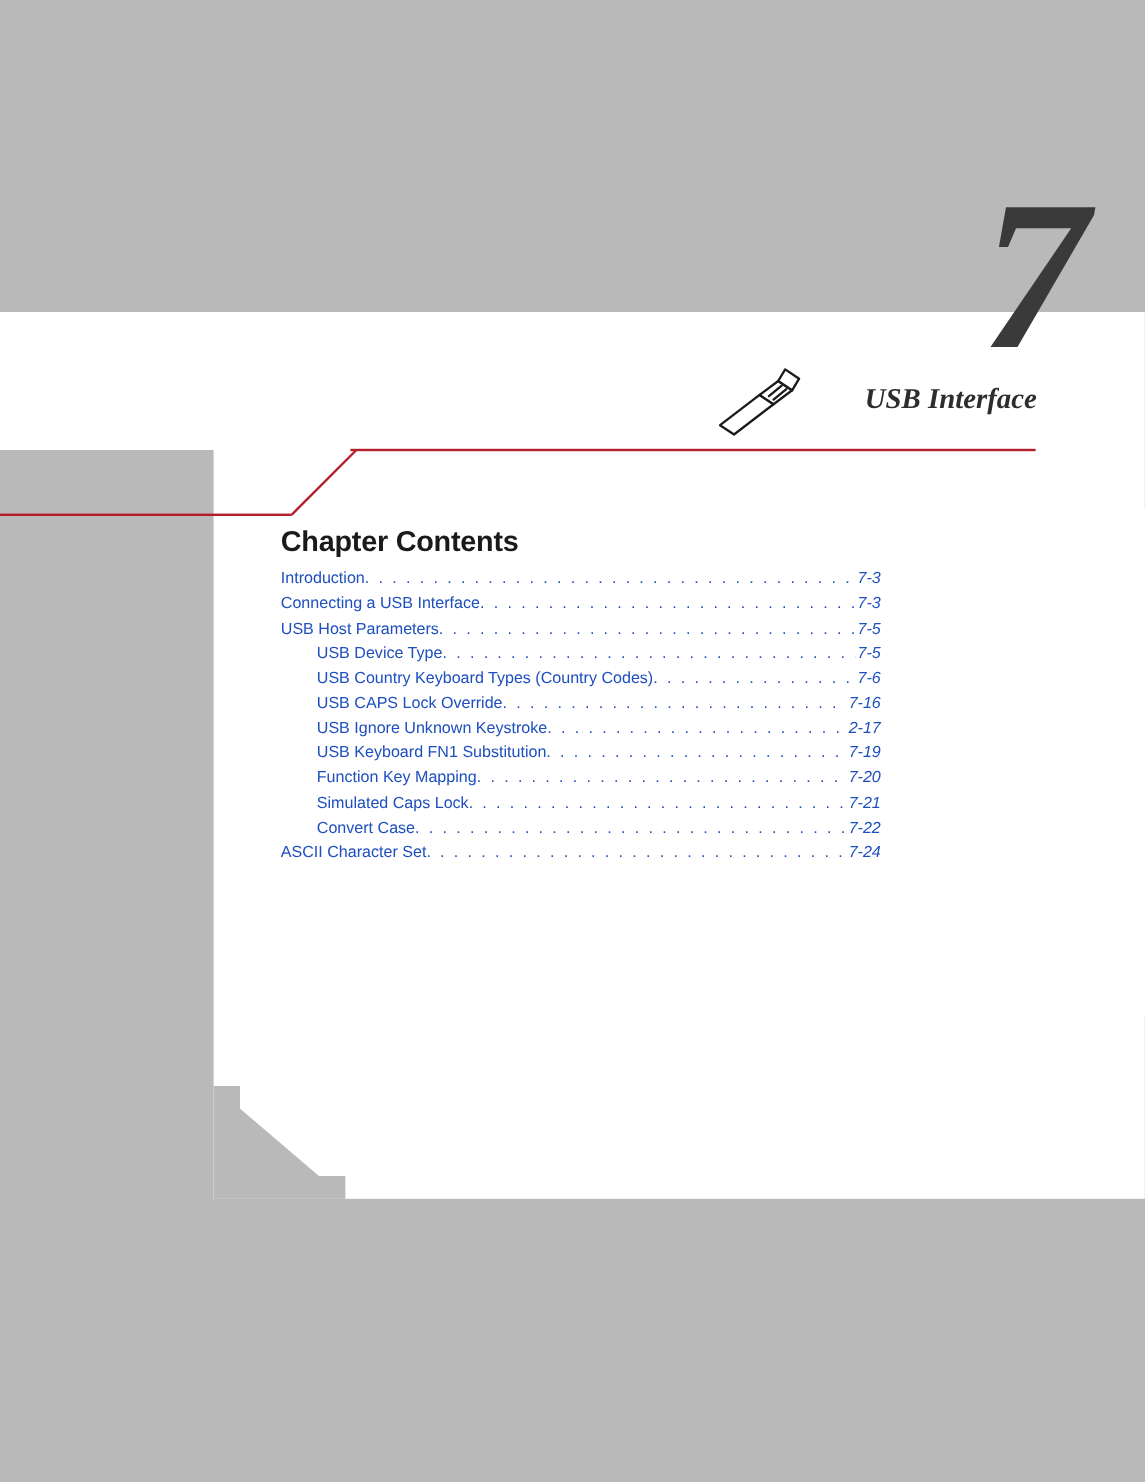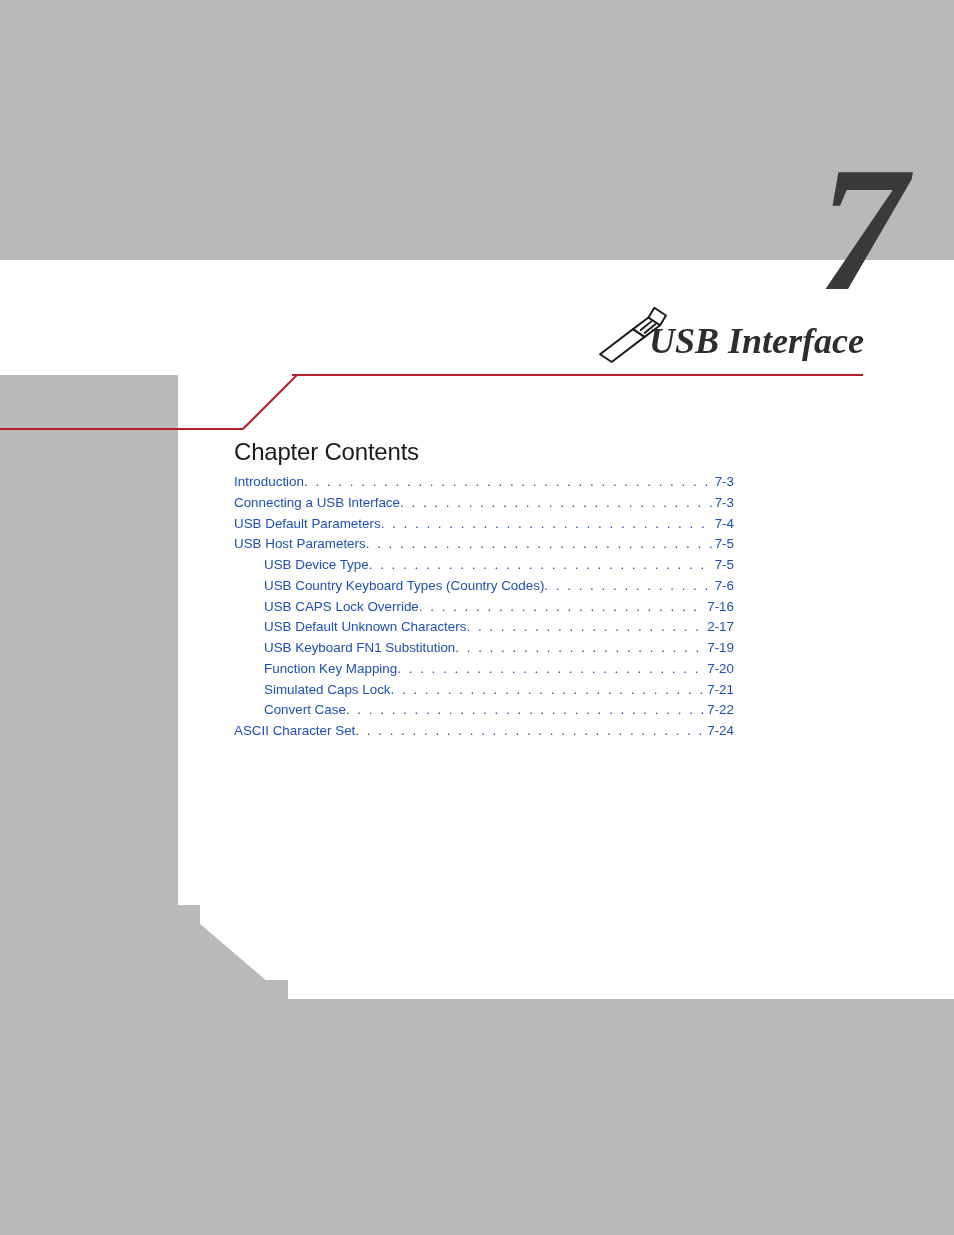--- a/index.html
+++ b/index.html
@@ -77,37 +77,37 @@
     line-height: 1;
     color: #3a3a3a;
   }
   .chapter-title {
     position: absolute;
     right: 90px;
     top: 320px;
     font-family: Georgia, 'Times New Roman', serif;
     font-style: italic;
     font-weight: 700;
-    font-size: 36px;
+    font-size: 24px;
     color: #2d2d2d;
     margin-left: 32px;
   }
   .usb-icon {
     position: absolute;
     right: 286px;
     top: 302px;
     width: 70px;
     height: 62px;
   }
   .section-heading {
     position: absolute;
     left: 234px;
     top: 438px;
     font-family: "Arial Narrow", Arial, Helvetica, sans-serif;
-    font-weight: 400;
+    font-weight: 700;
     font-size: 24px;
     color: #1a1a1a;
     letter-spacing: -0.2px;
   }
   .toc {
     position: absolute;
     left: 234px;
     top: 472px;
     width: 500px;
     font-family: "Arial Narrow", Arial, Helvetica, sans-serif;
@@ -124,21 +124,21 @@
   .toc-label { color: #1e4fbf; }
   .toc-dots {
     flex: 1 1 auto;
     overflow: hidden;
     color: #1e4fbf;
     letter-spacing: 2px;
   }
   .toc-dots::after {
     content: ". . . . . . . . . . . . . . . . . . . . . . . . . . . . . . . . . . . . . . . . . . . . . . . . . . . . . . . . . . . . . . . . . . . . . . . . . . . . . . . . . . . . . . . . . . . . . . . . . . . .";
   }
-  .toc-page { color: #1e4fbf; padding-left: 2px; }
+  .toc-page { color: #1e4fbf; padding-left: 2px; font-style: italic; }
 </style>
 </head>
 <body>
 
 <div class="page">
 
   <div class="white-band"></div>
   <div class="white-block"></div>
 
   <div class="red-top-left"></div>
@@ -173,46 +173,41 @@
         <span class="toc-label">Introduction</span>
         <span class="toc-dots"></span>
         <span class="toc-page">7-3</span>
       </div>
       <div class="toc-row">
         <span class="toc-label">Connecting a USB Interface</span>
         <span class="toc-dots"></span>
         <span class="toc-page">7-3</span>
       </div>
       <div class="toc-row">
-        <span class="toc-label">USB Default Parameters</span>
-        <span class="toc-dots"></span>
-        <span class="toc-page">7-4</span>
-      </div>
-      <div class="toc-row">
         <span class="toc-label">USB Host Parameters</span>
         <span class="toc-dots"></span>
         <span class="toc-page">7-5</span>
       </div>
       <div class="toc-row sub">
         <span class="toc-label">USB Device Type</span>
         <span class="toc-dots"></span>
         <span class="toc-page">7-5</span>
       </div>
       <div class="toc-row sub">
         <span class="toc-label">USB Country Keyboard Types (Country Codes)</span>
         <span class="toc-dots"></span>
         <span class="toc-page">7-6</span>
       </div>
       <div class="toc-row sub">
         <span class="toc-label">USB CAPS Lock Override</span>
         <span class="toc-dots"></span>
         <span class="toc-page">7-16</span>
       </div>
       <div class="toc-row sub">
-        <span class="toc-label">USB Default Unknown Characters</span>
+        <span class="toc-label">USB Ignore Unknown Keystroke</span>
         <span class="toc-dots"></span>
         <span class="toc-page">2-17</span>
       </div>
       <div class="toc-row sub">
         <span class="toc-label">USB Keyboard FN1 Substitution</span>
         <span class="toc-dots"></span>
         <span class="toc-page">7-19</span>
       </div>
       <div class="toc-row sub">
         <span class="toc-label">Function Key Mapping</span>

